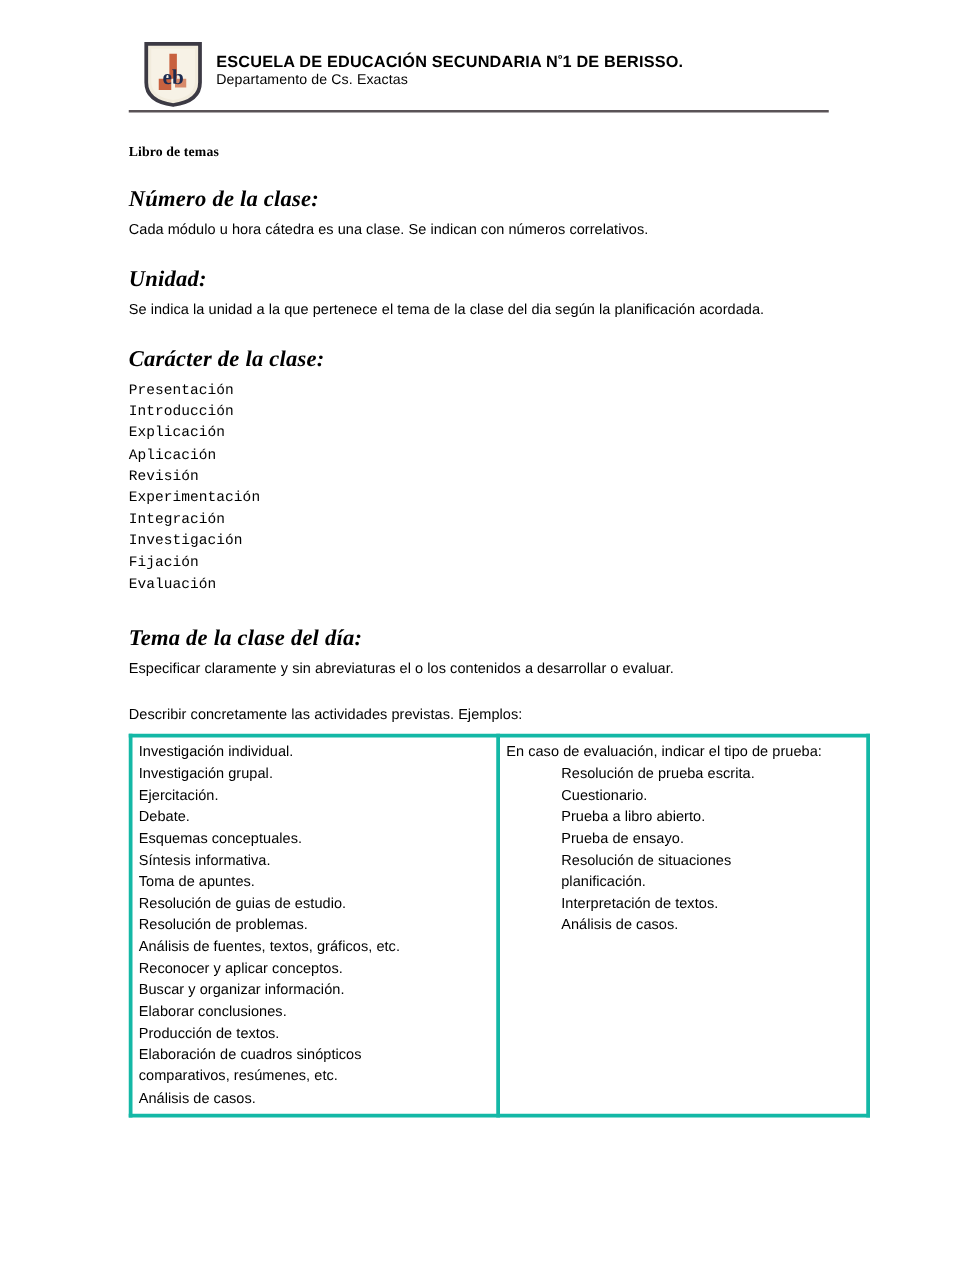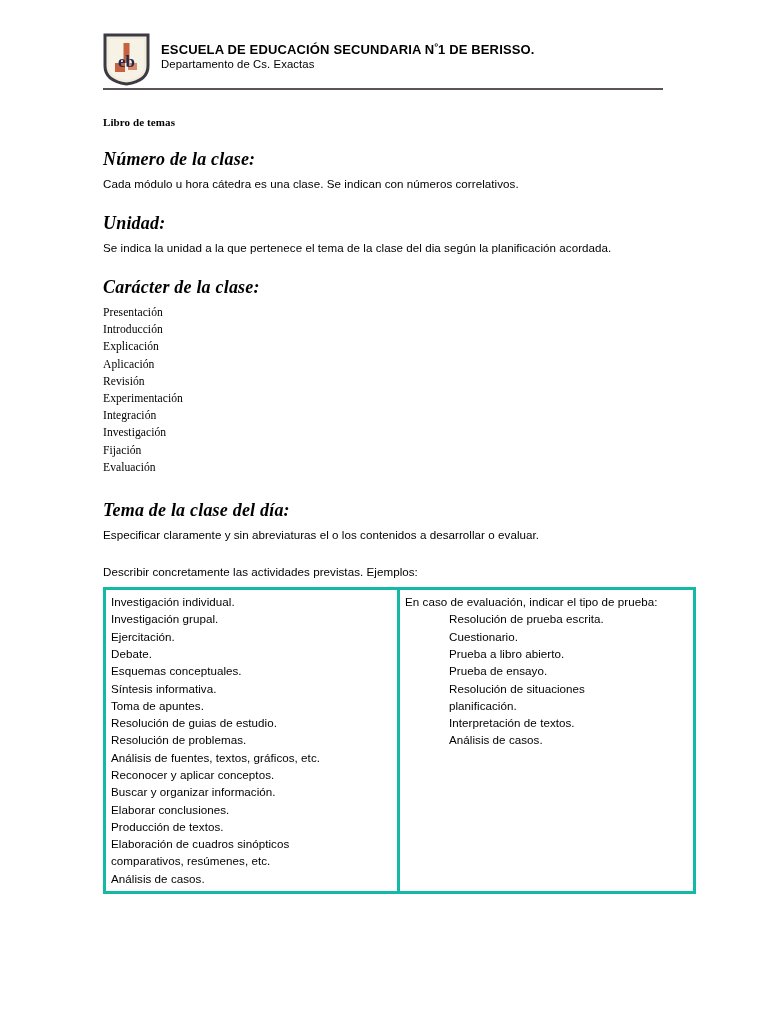--- a/index.html
+++ b/index.html
@@ -13,21 +13,21 @@
     height: 1024px;
     background: #ffffff;
     overflow: hidden;
     font-family: "Liberation Sans", sans-serif;
     color: #000000;
   }
 
   
   .header {
     position: absolute;
-    left: 103px;
+    left: 115px;
     top: 33px;
     width: 560px;
     display: flex;
     align-items: flex-start;
   }
   .logo {
     width: 47px;
     height: 53px;
     flex: 0 0 auto;
     position: relative;
@@ -101,21 +101,21 @@
     margin: 0 0 22px 0;
     letter-spacing: 0.05px;
   }
 
   .char-list {
     list-style: none;
     margin: 0 0 24px 0;
     padding: 0;
   }
   .char-list li {
-    font-family: Liberation Serif, serif;
+    font-family: Liberation Mono, monospace;
     font-size: 11.6px;
     line-height: 17.2px;
     letter-spacing: 0.05px;
   }
 
   p.body.tight { margin-bottom: 8px; }
 
   
   .act-table {
     border-collapse: collapse;

